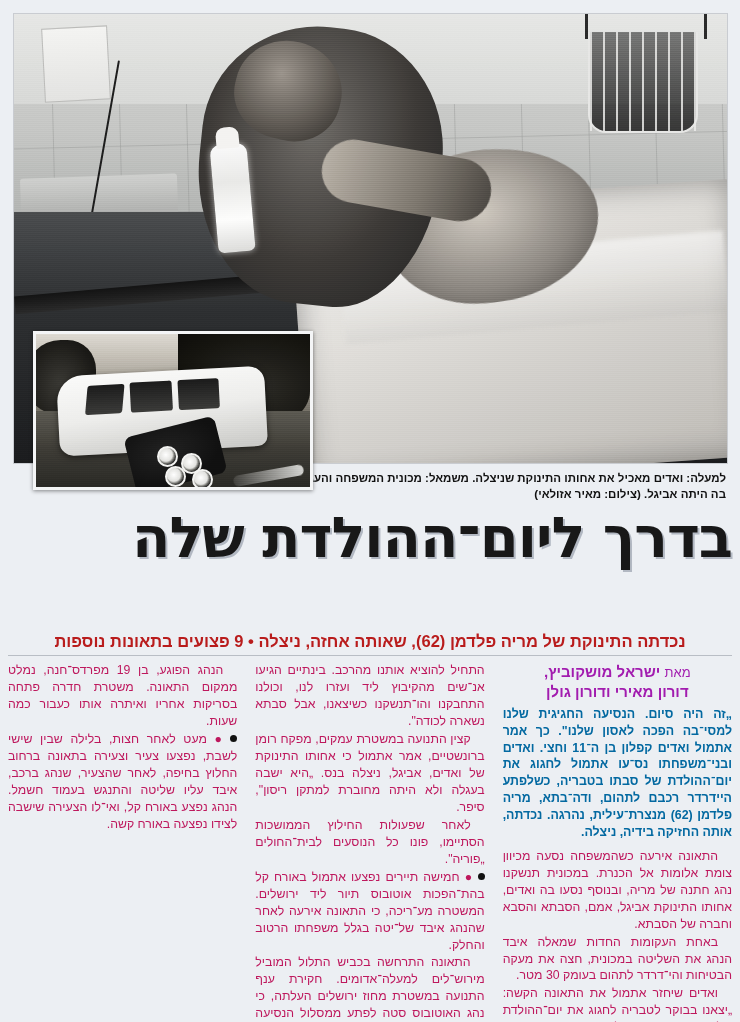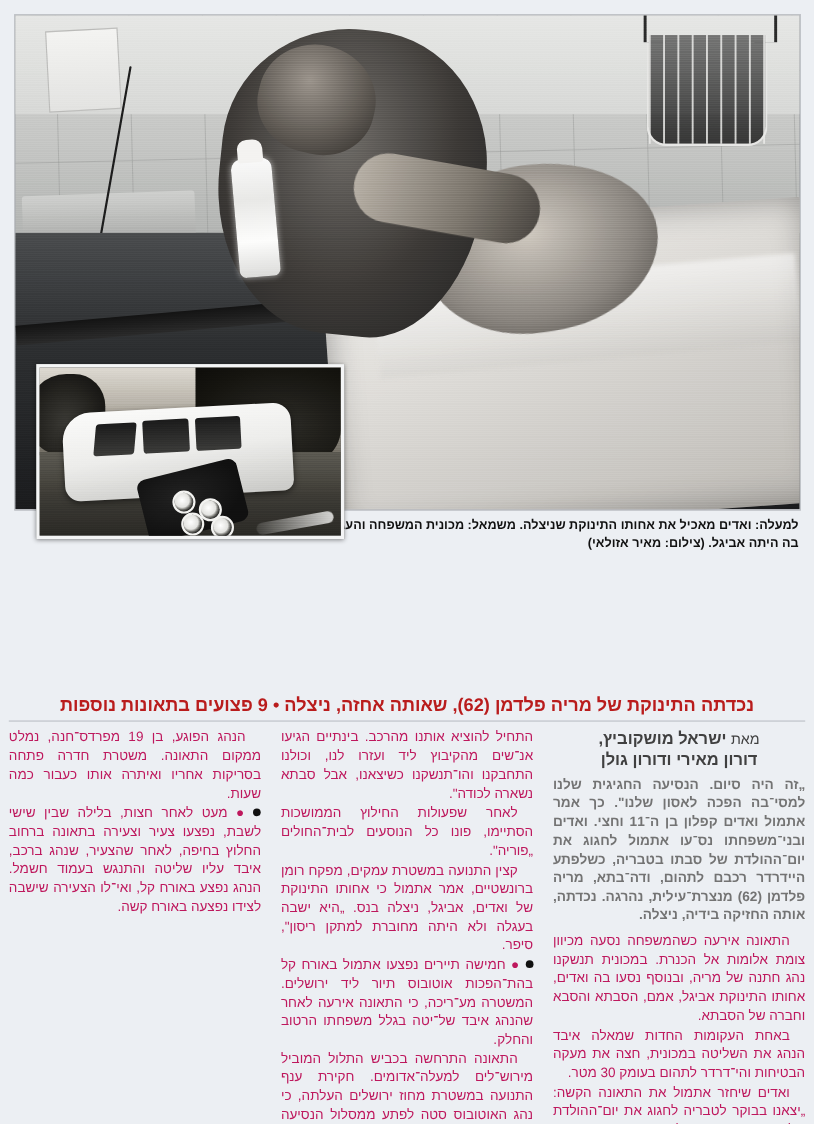--- a/index.html
+++ b/index.html
@@ -291,31 +291,31 @@
     direction: rtl;
   }
   .col {
     flex: 1 1 0;
     direction: rtl;
     text-align: justify;
   }
   .byline {
     font-size: 15px;
     font-weight: bold;
-    color: #404040;
+    color: #a21caf;
     text-align: center;
     line-height: 1.28;
     margin-bottom: 5px;
   }
   .byline .byline-pre{ font-weight: normal; font-size: 13px; }
   .lead {
     font-size: 12.4px;
     font-weight: bold;
     line-height: 1.36;
-    color: #737373;
+    color: #0369a1;
     text-align: justify;
     text-justify: inter-word;
     margin: 0 0 7px 0;
   }
   .para {
     font-size: 12.3px;
     line-height: 1.38;
     color: #be185d;
     text-align: justify;
     text-justify: inter-word;
@@ -380,20 +380,21 @@
     <div class="iv-lightstreak"></div>
     <div class="ph-grain"></div>
   </div>
 
   <div class="caption">
     <span>למעלה: ואדים מאכיל את אחותו התינוקת שניצלה. משמאל: מכונית המשפחה והעגלה בה היתה אביגל.</span>
     <span>(צילום: מאיר אזולאי)</span>
   </div>
 
   <div class="headline">
+    <div class="hl-line">בדרך ליום־ההולדת שלה</div>
   </div>
 
   <div class="subheadline">נכדתה התינוקת של מריה פלדמן (62), שאותה אחזה, ניצלה • 9 פצועים בתאונות נוספות</div>
   <div class="rule-under-sub"></div>
 
   <div class="columns">
 
     <div class="col">
       <div class="byline">
         <span class="byline-pre">מאת</span>
@@ -401,22 +402,22 @@
         <span>דורון מאירי ודורון גולן</span>
       </div>
       <p class="lead">„זה היה סיום. הנסיעה החגיגית שלנו למסי־בה הפכה לאסון שלנו". כך אמר אתמול ואדים קפלון בן ה־11 וחצי. ואדים ובני־משפחתו נס־עו אתמול לחגוג את יום־ההולדת של סבתו בטבריה, כשלפתע היידרדר רכבם לתהום, ודה־בתא, מריה פלדמן (62) מנצרת־עילית, נהרגה. נכדתה, אותה החזיקה בידיה, ניצלה.</p>
       <p class="para">התאונה אירעה כשהמשפחה נסעה מכיוון צומת אלומות אל הכנרת. במכונית תנשקנו נהג חתנה של מריה, ובנוסף נסעו בה ואדים, אחותו התינוקת אביגל, אמם, הסבתא והסבא וחברה של הסבתא.</p>
       <p class="para">באחת העקומות החדות שמאלה איבד הנהג את השליטה במכונית, חצה את מעקה הבטיחות והי־דרדר לתהום בעומק 30 מטר.</p>
       <p class="para">ואדים שיחזר אתמול את התאונה הקשה: „יצאנו בבוקר לטבריה לחגוג את יום־ההולדת של סבתא. אבא שלי נהג ברכב. סבתא החזיקה את העגלה שבה ישבה אחותי, שהיא בת שלושה חודשים. אני זוכר שרצינו לעבור, ובסיבוב פתאום התהפכ־נו. הרגשתי מכות בגב, בצוואר ובכתף. הייתי בטוח שכולנו מתים, אבל אחרי כמה זמן אבא שלי</p>
     </div>
 
     <div class="col">
       <p class="para noind">התחיל להוציא אותנו מהרכב. בינתיים הגיעו אנ־שים מהקיבוץ ליד ועזרו לנו, וכולנו התחבקנו והו־תנשקנו כשיצאנו, אבל סבתא נשארה לכודה".</p>
+      <p class="para">קצין התנועה במשטרת עמקים, מפקח רומן ברונשטיים, אמר אתמול כי אחותו התינוקת של ואדים, אביגל, ניצלה בנס. „היא ישבה בעגלה ולא היתה מחוברת למתקן ריסון", סיפר.</p>
       <p class="para">לאחר שפעולות החילוץ הממושכות הסתיימו, פונו כל הנוסעים לבית־החולים „פוריה".</p>
-      <p class="para">קצין התנועה במשטרת עמקים, מפקח רומן ברונשטיים, אמר אתמול כי אחותו התינוקת של ואדים, אביגל, ניצלה בנס. „היא ישבה בעגלה ולא היתה מחוברת למתקן ריסון", סיפר.</p>
       <p class="para bullet"><span class="bullet-dot"></span><span>● חמישה תיירים נפצעו אתמול באורח קל בהת־הפכות אוטובוס תיור ליד ירושלים. המשטרה מע־ריכה, כי התאונה אירעה לאחר שהנהג איבד של־יטה בגלל משפחתו הרטוב והחלק.</span></p>
       <p class="para">התאונה התרחשה בכביש התלול המוביל מירוש־לים למעלה־אדומים. חקירת ענף התנועה במשטרת מחוז ירושלים העלתה, כי נהג האוטובוס סטה לפתע ממסלול הנסיעה לצד הכביש. למקום הוזנקו צוותים של מד״א, שפינו חמישה מנוסעי האוטובוס לבית־החולים „הדסה" הר־הצופים בירושלים. מצבם הוגדר קל. נהג האוטובוס נחקר במשטרה.</p>
 
     </div>
 
     <div class="col">
       <p class="para">הנהג הפוגע, בן 19 מפרדס־חנה, נמלט ממקום התאונה. משטרת חדרה פתחה בסריקות אחריו ואיתרה אותו כעבור כמה שעות.</p>
       <p class="para bullet"><span class="bullet-dot"></span><span>● מעט לאחר חצות, בלילה שבין שישי לשבת, נפצעו צעיר וצעירה בתאונה ברחוב החלוץ בחיפה, לאחר שהצעיר, שנהג ברכב, איבד עליו שליטה והתנגש בעמוד חשמל. הנהג נפצע באורח קל, ואי־לו הצעירה שישבה לצידו נפצעה באורח קשה.</span></p>
     </div>
 

